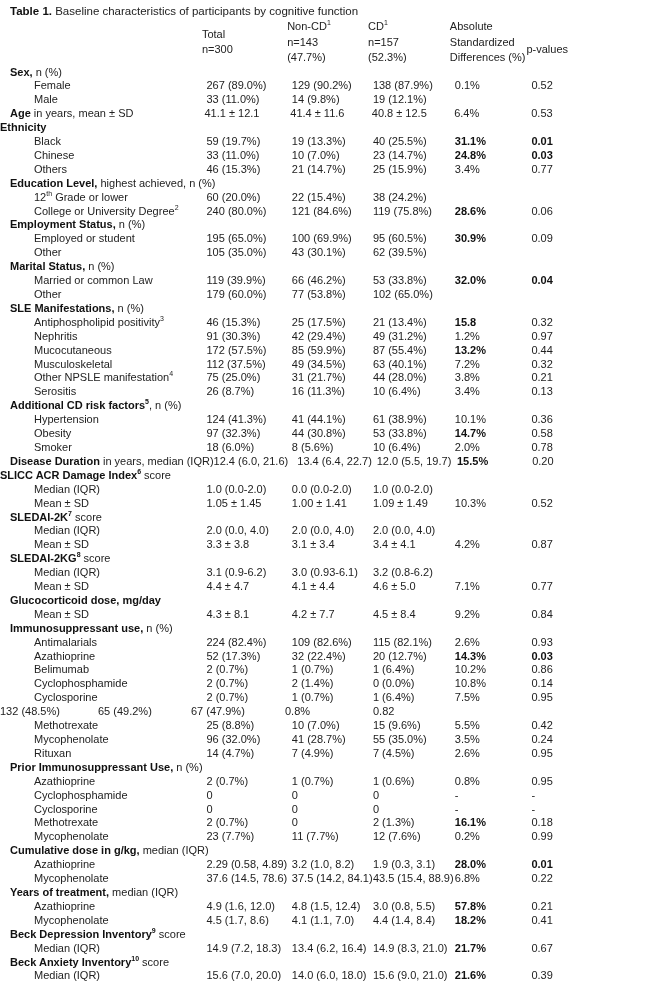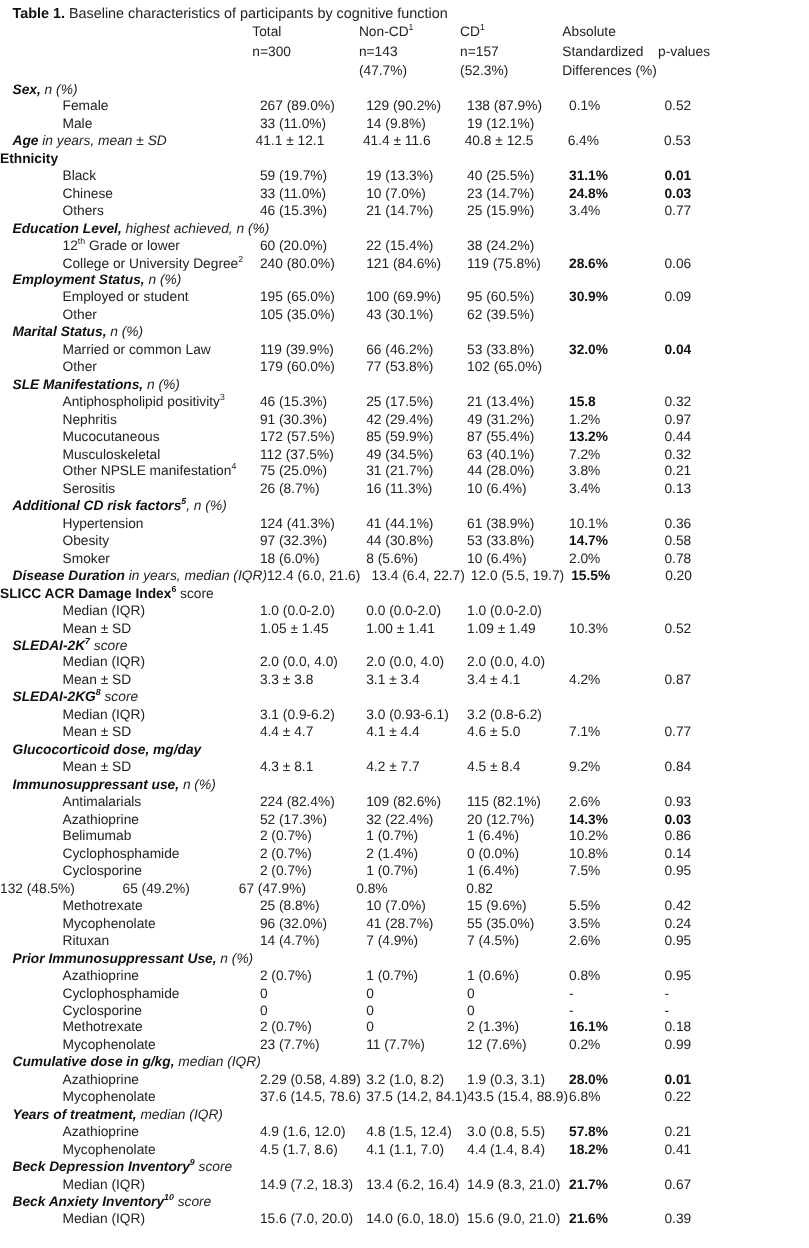--- a/index.html
+++ b/index.html
@@ -15,38 +15,38 @@
   }
   .title {
     padding:4px 0 1px 10px;
     font-size:11.5px;
     line-height:14px;
     white-space:nowrap;
   }
   .b { font-weight:bold; color:#111111; }
   sup { font-size:7px; line-height:0; vertical-align:super; }
 
-  .thead { display:flex; }
+  .thead { display:flex;align-items:center; }
   .thead .hcell { box-sizing:border-box; }
   .hline { line-height:15.5px; height:15.5px; white-space:nowrap; }
 
   .tbody { }
   .row { display:flex; height:13.92px; line-height:13.92px; white-space:nowrap; }
   .cell { box-sizing:border-box; overflow:visible; }
 
   .c0 { width:232px; }
   .c1 { width:98px; }
   .c2 { width:93px; }
   .c3 { width:94px; }
   .c4 { width:88px; }
   .c5 { width:42px; }
 
-  .lv-section  { padding-left:10px;font-style:italic; }
+  .lv-section  { padding-left:10px; }
   .lv-section2 { }
-  .lv-item     { padding-left:50px; }
+  .lv-item     { padding-left:34px; }
 </style>
 </head>
 <body>
 
 <div class="page">
   <div class="title"><span class="b">Table 1.</span><span> Baseline characteristics of participants by cognitive function</span></div>
   <div class="thead">
       <div class="hcell c0"></div>
       <div class="hcell c1">
         <div class="hline"><span>Total</span></div>

